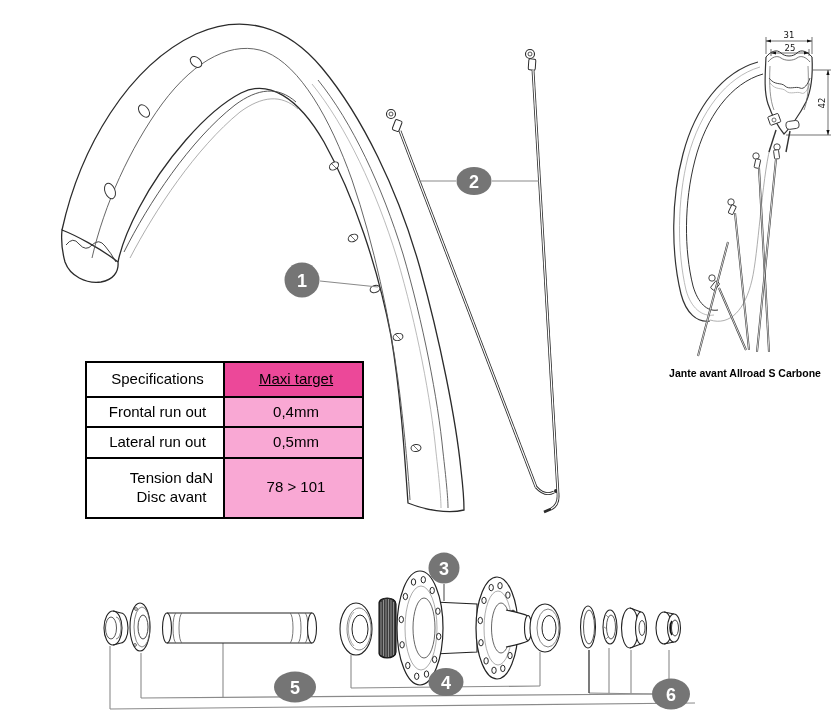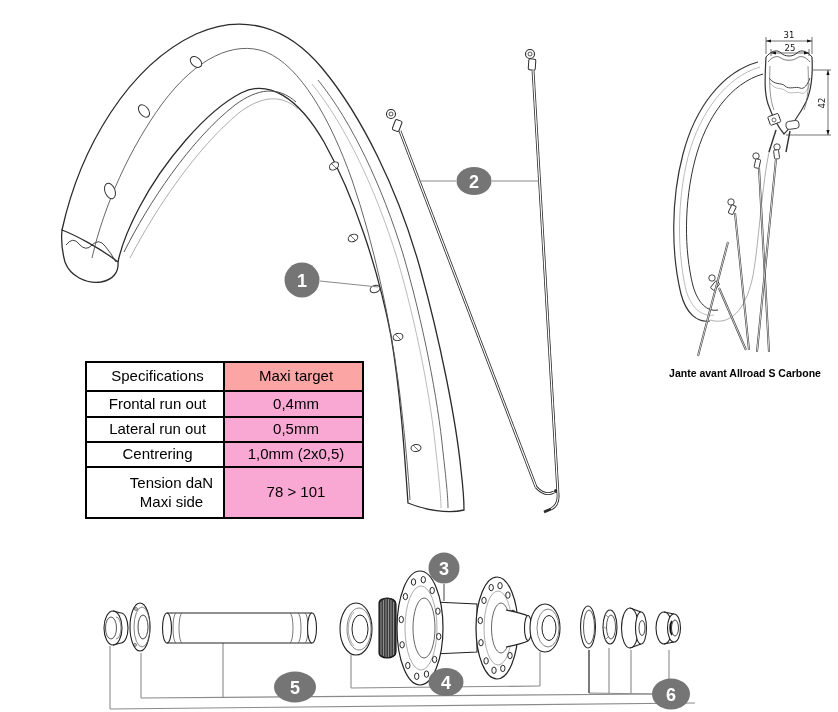--- a/index.html
+++ b/index.html
@@ -11,21 +11,21 @@
               border-collapse:collapse;table-layout:fixed;}
   #spec-table td{border:2px solid #000;font-size:15px;color:#000;padding:0 0 0 5px;
                  vertical-align:middle;line-height:1.25;background:#fff;
                  font-family:"Liberation Sans",sans-serif;}
   #spec-table col.c1{width:138px}
   #spec-table col.c2{width:139px}
   #spec-table tr.h  td{height:27px}
   #spec-table tr.r  td{height:23px}
   #spec-table tr.rl td{height:48px}
   #spec-table td.val{background:#f9a8d4;}
-  #spec-table tr.h td.val{background:#fca5a5;}
+  #spec-table tr.h td.val{background:#ec4899;text-decoration:underline;}
   .two-line span{display:block;margin-left:28px;}
   
   .callout-num{font:600 18px "Liberation Sans",sans-serif;fill:#ffffff;}
   .dim-num{font:8.5px "DejaVu Sans",sans-serif;fill:#111;}
   .caption-txt{font:bold 10.5px "Liberation Sans",sans-serif;fill:#000;}
 </style>
 </head>
 <body>
 
 <div id="page">
@@ -344,27 +344,23 @@
         <td class="val">Maxi target</td>
       </tr>
       <tr class="r">
         <td>Frontal run out</td>
         <td class="val">0,4mm</td>
       </tr>
       <tr class="r">
         <td>Lateral run out</td>
         <td class="val">0,5mm</td>
       </tr>
-      <tr class="r">
-        <td>Centrering</td>
-        <td class="val">1,0mm (2x0,5)</td>
-      </tr>
       <tr class="rl">
         <td class="two-line">
           <span>Tension daN</span>
-          <span>Maxi side</span>
+          <span>Disc avant</span>
         </td>
         <td class="val">78 &gt; 101</td>
       </tr>
     </tbody>
   </table>
 
 </div>
 
 </body></html>

